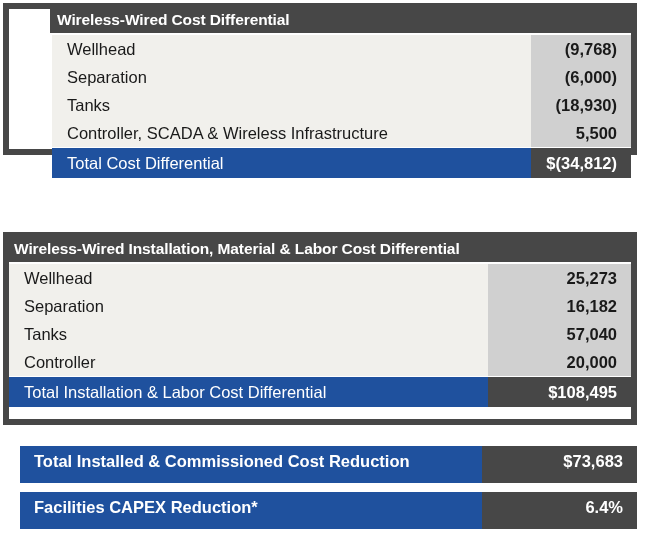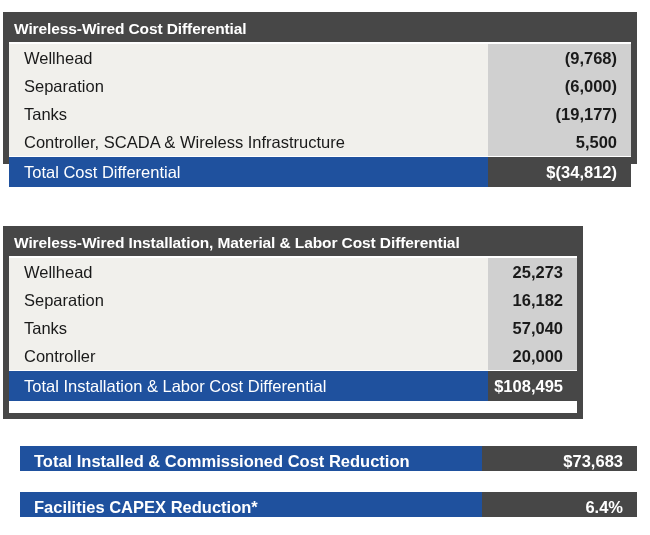--- a/index.html
+++ b/index.html
@@ -22,22 +22,22 @@
   }
 
   
   .table-block {
     position: absolute;
     left: 3px;
     box-sizing: border-box;
     border: 6px solid #474747;
     background: #ffffff;
   }
-  .table-block.t1 { top: 12px;   width: 634px; height: 152px; }
-  .table-block.t2 { top: 226px; width: 580px; height: 193px; }
+  .table-block.t1 { top: 3px;   width: 634px; height: 152px; padding-left: 43px; }
+  .table-block.t2 { top: 232px; width: 634px; height: 193px; }
 
   .table-header {
     height: 26px;
     background: #474747;
     color: #ffffff;
     font-size: 15.5px;
     font-weight: bold;
     line-height: 26px;
     padding-left: 7px;
     letter-spacing: -0.1px;
@@ -121,21 +121,21 @@
     height: 30px;
     line-height: 30px;
     white-space: nowrap;
   }
 
   
   .summary-bar {
     position: absolute;
     left: 20px;
     width: 617px;
-    height: 25px;
+    height: 37px;
     display: flex;
     align-items: stretch;
   }
   .summary-bar.s1 { top: 446px; }
   .summary-bar.s2 { top: 492px; }
 
   .summary-bar .s-label {
     flex: 0 0 462px;
     box-sizing: border-box;
     background: #1f519e;
@@ -174,21 +174,21 @@
       <div class="row">
         <div class="label">Wellhead</div>
         <div class="value">(9,768)</div>
       </div>
       <div class="row">
         <div class="label">Separation</div>
         <div class="value">(6,000)</div>
       </div>
       <div class="row">
         <div class="label">Tanks</div>
-        <div class="value">(19,177)</div>
+        <div class="value">(18,930)</div>
       </div>
       <div class="row">
         <div class="label">Controller, SCADA &amp; Wireless Infrastructure</div>
         <div class="value">5,500</div>
       </div>
     </div>
 
     <div class="total-row">
       <div class="t-label">Total Cost Differential</div>
       <div class="t-value">$(34,812)</div>

